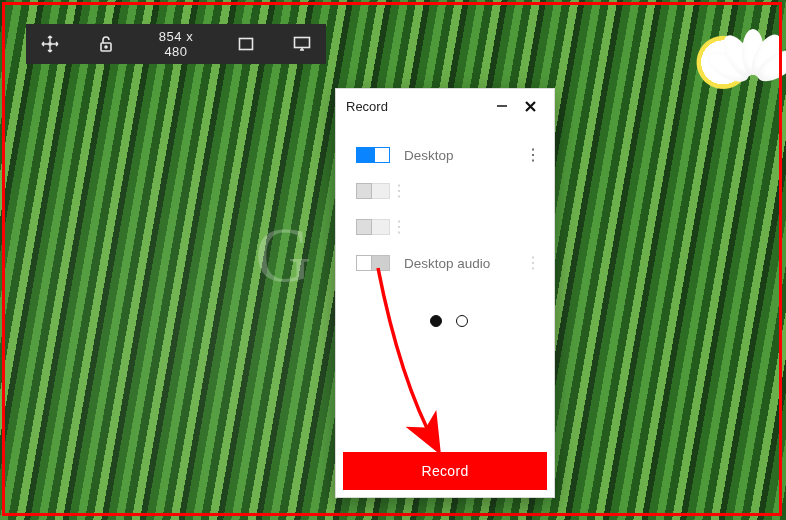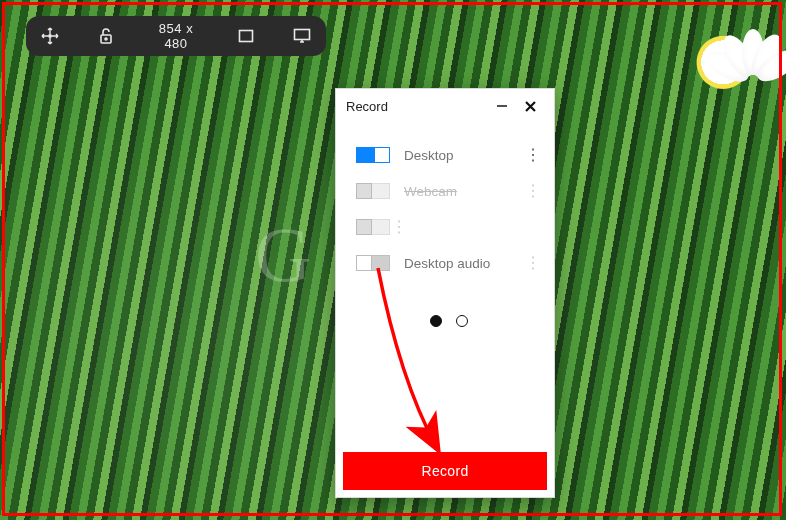--- a/index.html
+++ b/index.html
@@ -17,23 +17,23 @@
     position:absolute; width:22px; height:46px; background:#fff; border-radius:50% 50% 48% 48%;
     top: 35px; left: 742px; transform-origin: 50% 100%;
     box-shadow: inset 0 -4px 6px rgba(0,0,0,0.05);
   }
   .sel-border {
     position:absolute; left:2px; top:2px; width:780px; height:514px;
     border:3px solid #ff0000; pointer-events:none;
   }
   
   .topbar {
-    position:absolute; left:26px; top:16px; width:300px; height:40px;
+    position:absolute; left:26px; top:24px; width:300px; height:40px;
     background:#2b2b2b; display:flex; align-items:center; color:#e8e8e8;
-    padding:0 8px; gap:24px; font-size:13px;border-radius:13px;
+    padding:0 8px; gap:24px; font-size:13px;
   }
   .topbar .dim { flex:1; text-align:center; letter-spacing:0.5px; font-size:13px; color:#ececec; }
   .ticon { width:32px; height:32px; display:flex; align-items:center; justify-content:center; cursor:pointer; }
   .ticon svg { display:block; }
   
   .popup {
     position:absolute; left:335px; top:88px; width:220px; height:410px;
     background:#ffffff; border:1px solid #d9d9d9; box-shadow:0 6px 22px rgba(0,0,0,0.35);
     display:flex; flex-direction:column;
   }
@@ -145,21 +145,20 @@
             <div class="knob"></div>
           </div>
         <span class="lbl">Desktop</span>
         <span class="kebab">⋮</span>
       </div>
 
       <div class="row disabled">
         <div class="toggle off">
             <div class="knob"></div>
           </div>
-        <span class="lbl">Webcam</span>
         <span class="kebab">⋮</span>
       </div>
 
       <div class="row disabled">
         <div class="toggle off">
             <div class="knob"></div>
           </div>
         <span class="kebab">⋮</span>
       </div>
 

